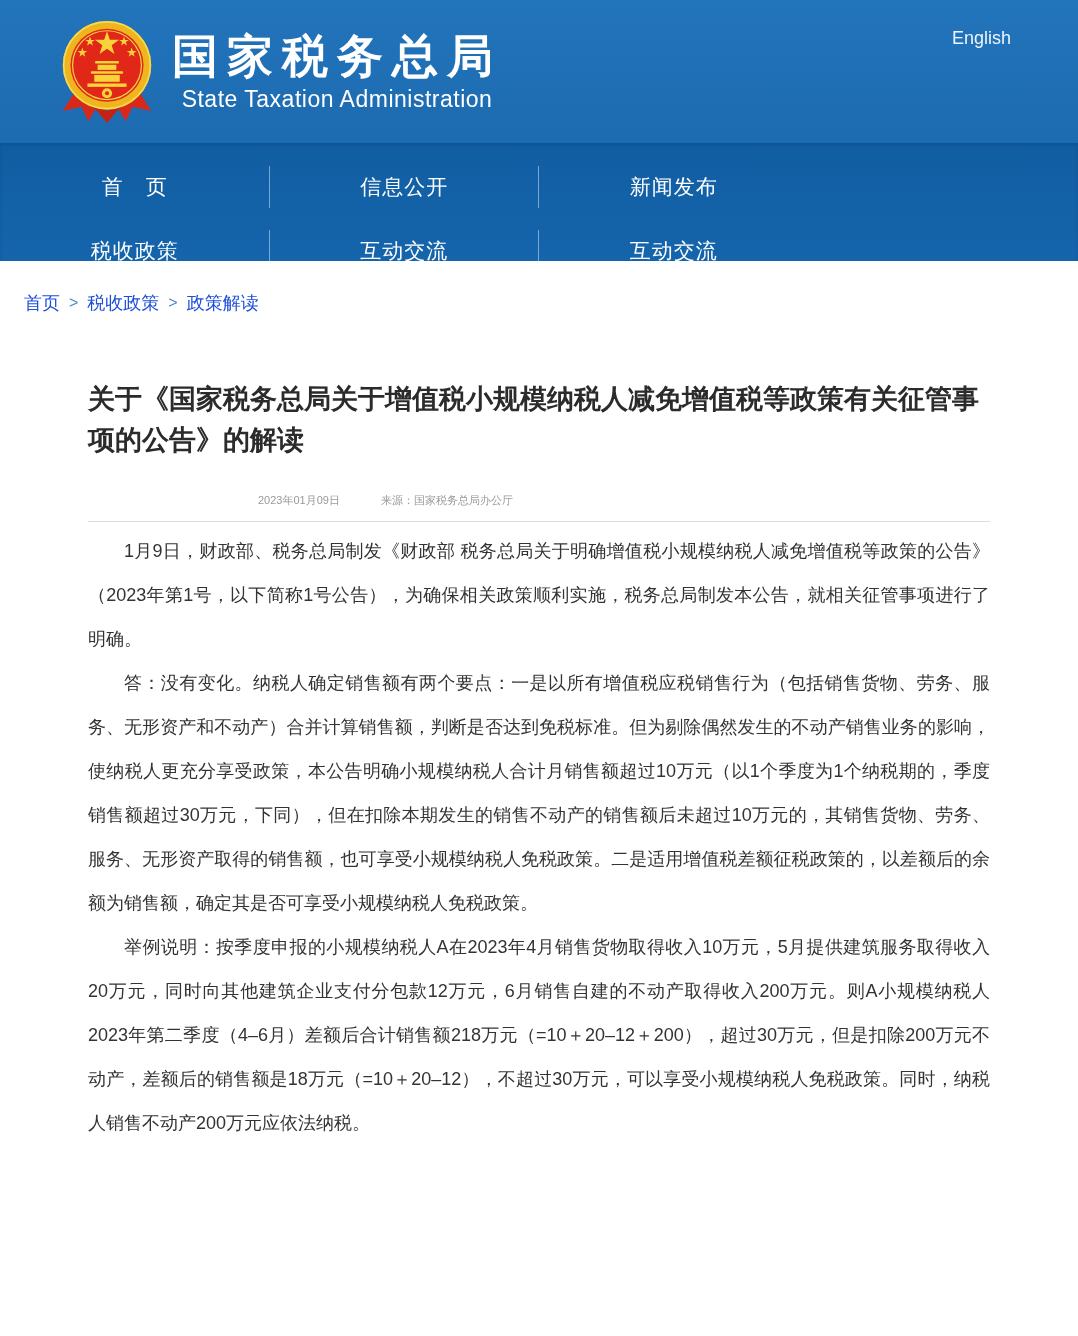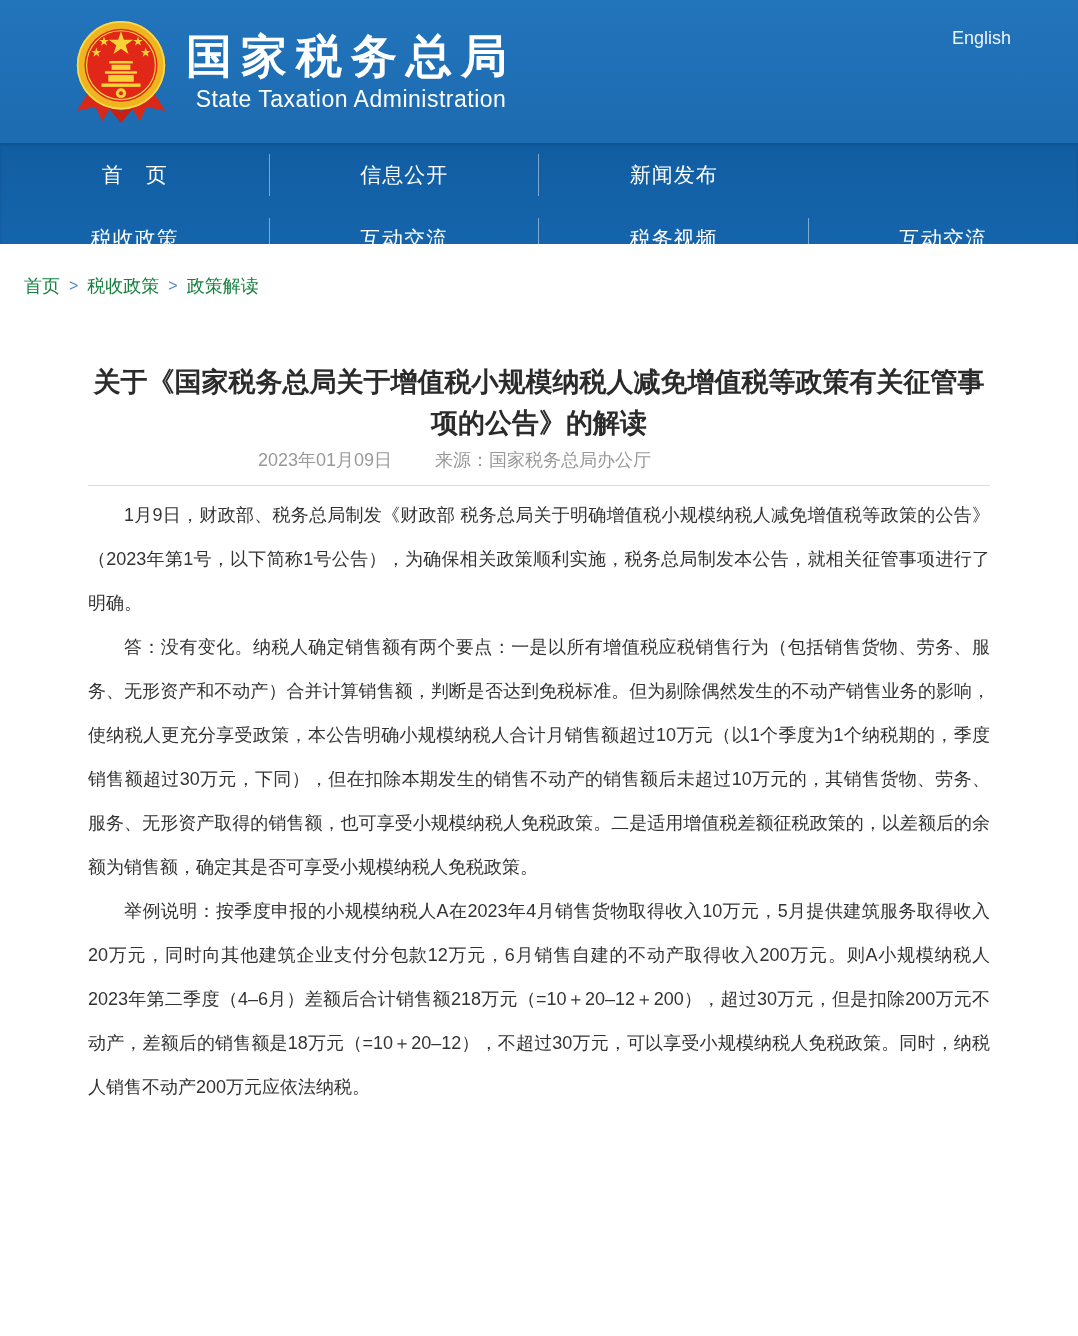--- a/index.html
+++ b/index.html
@@ -7,69 +7,69 @@
   body {
     font-family:"Liberation Sans","DejaVu Sans",sans-serif;
     width:1078px; margin:0 auto; color:#333;
   }
   .page { width:1078px; min-height:1336px; background:#fff; }
 
   
   .site-header {
     position:relative; height:143px; background:#1f6fb5;
     background:linear-gradient(180deg,#2274bb 0%,#1d6bb1 100%);
-    display:flex; align-items:center; padding-left:70px;
+    display:flex; align-items:center; padding-left:56px;
   }
   .brand { display:flex; align-items:center; text-decoration:none; }
   .emblem { width:102px; height:110px; display:block; margin-right:14px; flex:0 0 auto; }
   .brand-text { color:#fff; }
   .site-title {
     font-size:46px; font-weight:bold; letter-spacing:9px; line-height:1.15; color:#fff;
   }
   .site-subtitle {
     font-size:23px; letter-spacing:0.5px; margin-top:4px; color:#fff;text-align:center;
   }
   .english-link {
     position:absolute; top:28px; right:67px; color:#eef5fd;
     font-size:18px; text-decoration:none; cursor:pointer;
   }
 
   
   .main-nav {
-    height:101px; background:#1261a8;
+    height:118px; background:#1261a8;
     background:linear-gradient(180deg,#115da2 0%,#1565ac 100%);
-    padding-top:0;
+    padding-top:12px;
     box-shadow:inset 0 2px 3px rgba(0,0,0,.12);
   }
   .nav-row { display:grid; grid-template-columns:repeat(4,1fr); }
   .nav-cell {
     position:relative; height:64px; display:flex; align-items:center; justify-content:center;
     color:#fff; font-size:21px; text-decoration:none; cursor:pointer; letter-spacing:1px;
   }
   .nav-cell:not(:last-child)::after {
     content:""; position:absolute; right:0; top:11px; bottom:11px; width:1px;
     background:rgba(255,255,255,.45);
   }
 
   
   .breadcrumb {
     margin:30px 0 0 24px; font-size:18px; color:#3279c8;
     display:flex; align-items:center; gap:9px;
   }
-  .breadcrumb a { color:#15803d; text-decoration:none; cursor:pointer; }
+  .breadcrumb a { color:#1d4ed8; text-decoration:none; cursor:pointer; }
   .breadcrumb .sep { color:#4f85c6; font-size:16px; }
 
   
   .article { width:902px; margin:0 auto; }
   .article-title {
     margin-top:64px; font-size:27px; line-height:41px; font-weight:bold;
-    text-align:center; color:#2b2b2b;
+    text-align:left; color:#2b2b2b;
   }
   .article-meta {
-    margin-top:4px; padding-left:170px; font-size:18px; color:#999;
+    margin-top:32px; padding-left:170px; font-size:11px; color:#999;
   }
   .article-meta .date { margin-right:38px; }
   .meta-divider { margin-top:13px; border-bottom:1px solid #dcdcdc; }
   .article-body { margin-top:7px; padding-bottom:28px; }
   .article-body p {
     font-size:18px; line-height:44px; color:#333;
     text-indent:2em; text-align:justify; margin:0;
   }
   .article-body p.bold { font-weight:bold; }
 </style>
@@ -121,21 +121,20 @@
 
   <nav class="main-nav">
     <div class="nav-row">
       <a class="nav-cell">首　页</a>
       <a class="nav-cell">信息公开</a>
       <a class="nav-cell">新闻发布</a>
     </div>
     <div class="nav-row">
       <a class="nav-cell">税收政策</a>
       <a class="nav-cell">互动交流</a>
-      <a class="nav-cell">税务视频</a>
       <a class="nav-cell">互动交流</a>
     </div>
   </nav>
 
   <div class="breadcrumb">
     <a>首页</a>
     <span class="sep">&gt;</span>
     <a>税收政策</a>
     <span class="sep">&gt;</span>
     <a>政策解读</a>

